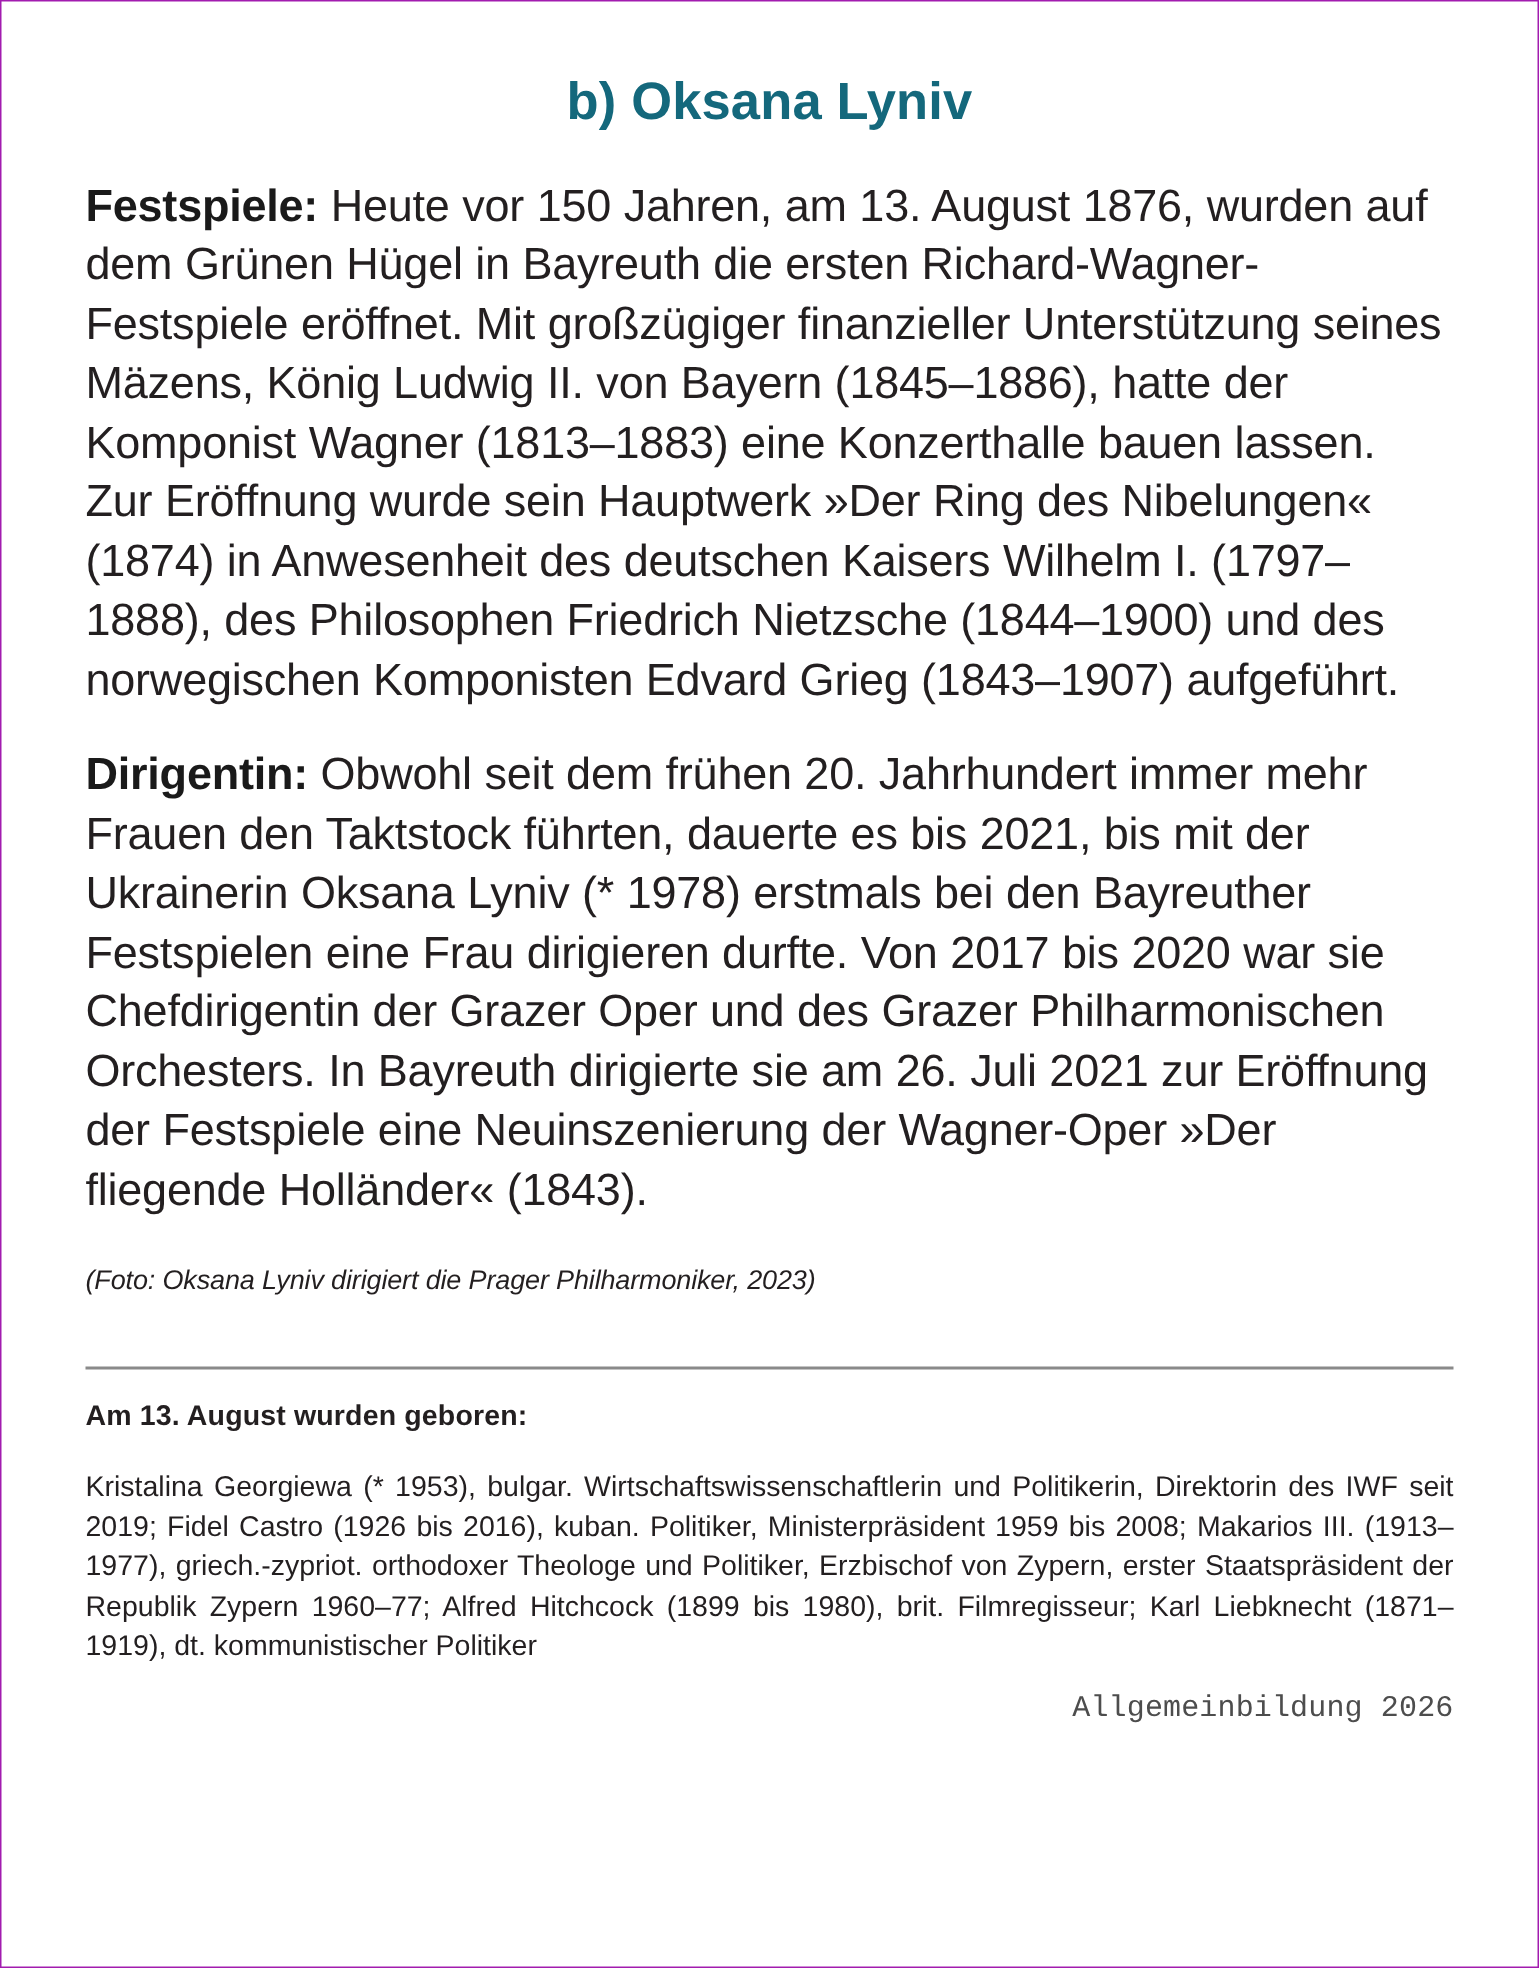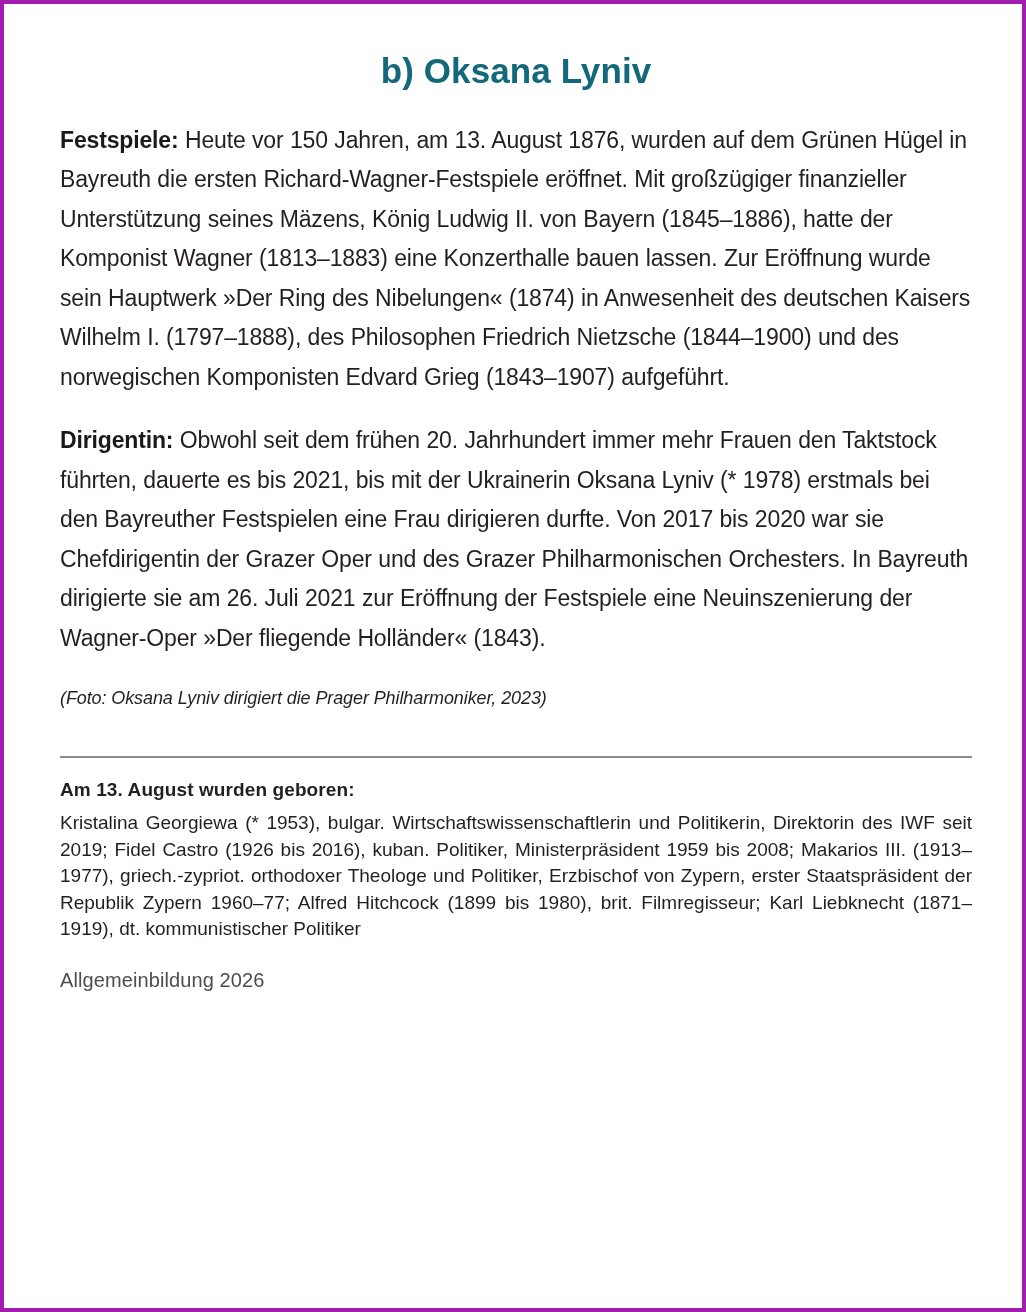--- a/index.html
+++ b/index.html
@@ -7,21 +7,21 @@
     margin: 0;
     padding: 0;
     background: #ffffff;
   }
   .page {
     position: relative;
     width: 1026px;
     height: 1312px;
     background: #ffffff;
     box-sizing: border-box;
-    border: 4px solid #a21caf;
+    border: 1px solid #a21caf;
     overflow: hidden;
     font-family: "Liberation Sans", sans-serif;
     padding-left: 27px;
   }
   .inner {
     position: absolute;
     left: 56px;
     top: 0;
     width: 912px;
   }
@@ -37,21 +37,21 @@
     letter-spacing: 0.1px;
     line-height: 1.1;
   }
 
   
   .body-block {
     margin-top: 30px;
   }
   .para {
     margin: 0 0 24px 0;
-    font-size: 23px;
+    font-size: 30px;
     line-height: 39.5px;
     color: #231f20;
     letter-spacing: -0.15px;
     word-spacing: 0.2px;
   }
   .para .lead {
     font-weight: bold;
     color: #1a1a1a;
   }
   .caption {
@@ -77,36 +77,37 @@
     margin-top: 18px;
     font-family: "Liberation Sans Narrow", "Liberation Sans", sans-serif;
     font-stretch: condensed;
     color: #231f20;
   }
   .births-heading {
     font-size: 19px;
     font-weight: bold;
     line-height: 28px;
     letter-spacing: 0.1px;
-    margin: 0 0 6px 0;
+    margin: 0 0 20px 0;
   }
   .births-body {
     font-size: 19px;
     line-height: 26.5px;
     text-align: justify;
     letter-spacing: 0px;
     margin: 0;
   }
   .births-body b {
     font-weight: normal;
   }
 
   .credit {
-    margin-top: 26px;
-    font-family: Liberation Sans, sans-serif;
+    margin-top: 16px;
+    text-align: right;
+    font-family: Liberation Mono, monospace;
     font-size: 20px;
     color: #4d4d4d;
     letter-spacing: 0.1px;
   }
 </style>
 </head>
 <body>
 
 <div class="page">
   <div class="inner">

